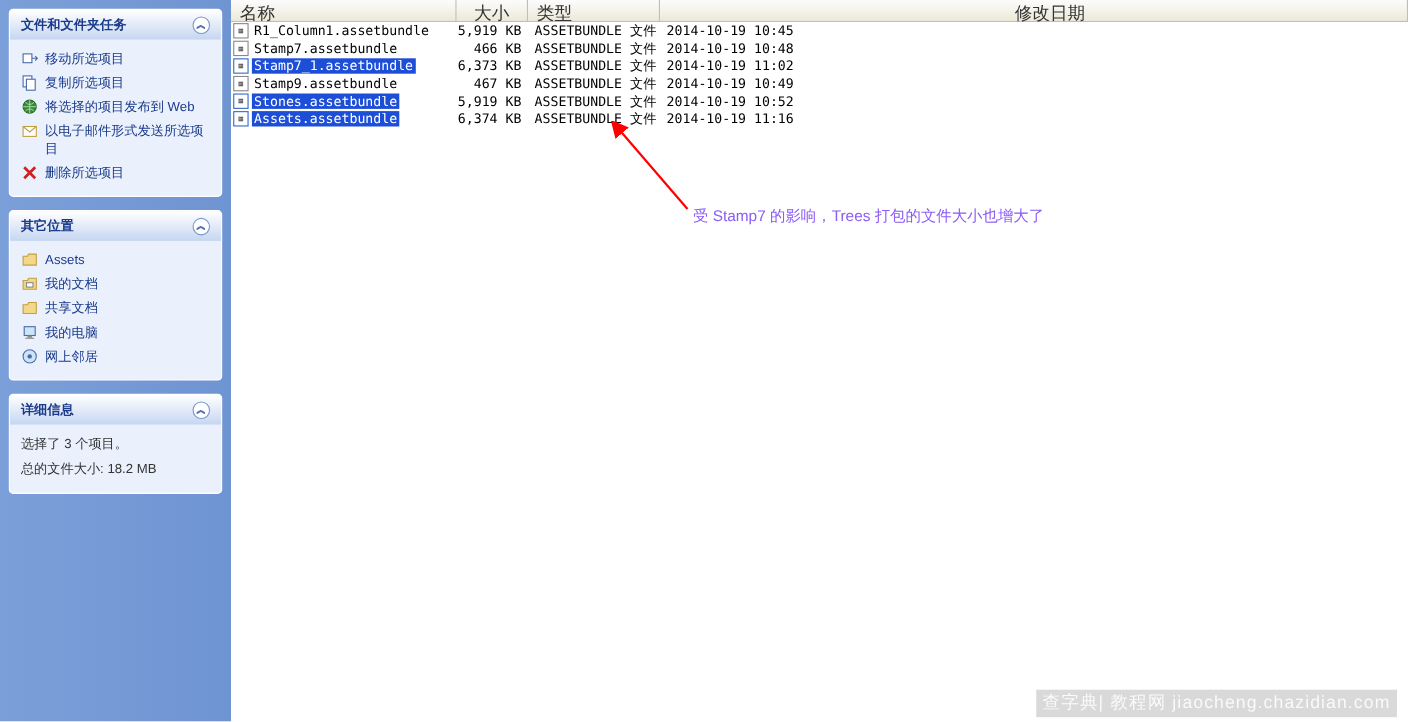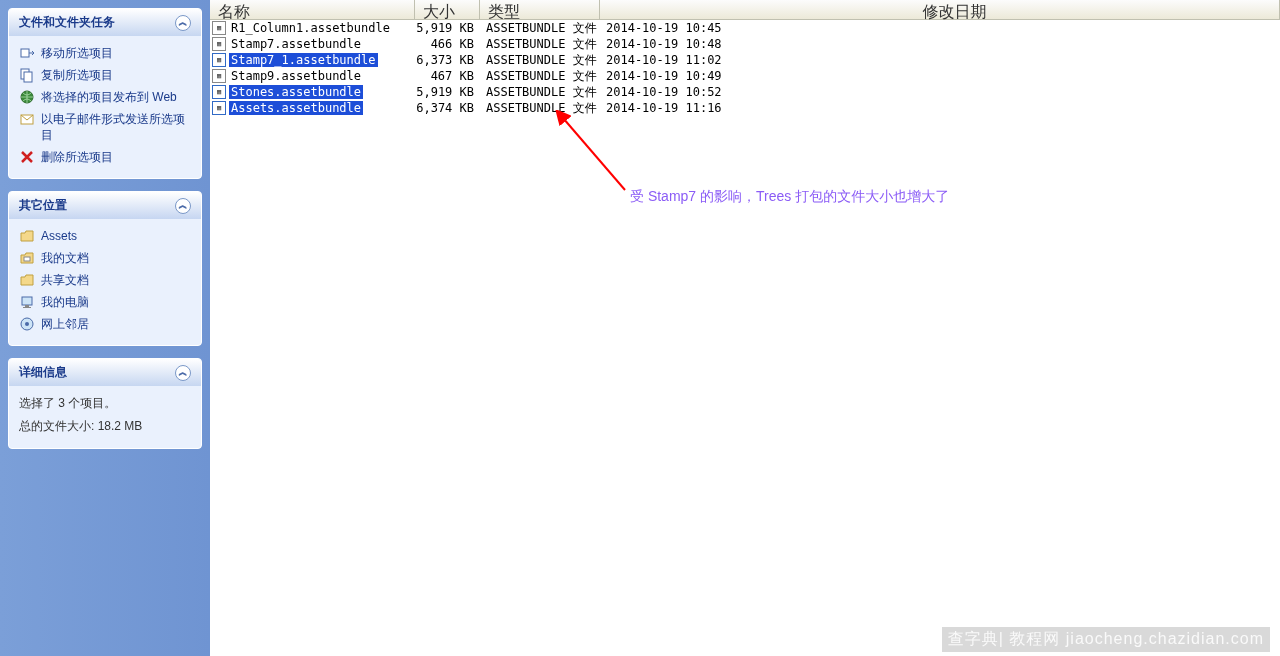--- a/index.html
+++ b/index.html
@@ -12,21 +12,21 @@
 .panel-body { padding: 6px 10px 10px; }
 .task { display: flex; align-items: flex-start; gap: 6px; padding: 3px 0; color: #1a3a8a; cursor: pointer; }
 .task .ico { width: 16px; height: 16px; flex-shrink: 0; display: flex; align-items: center; justify-content: center; }
 .task-text { line-height: 16px; }
 .detail-line { padding: 3px 0; color: #333; }
 
 .main { flex: 1; background: #fff; position: relative; }
 .header-row { display: flex; background: linear-gradient(to bottom, #fcfcfc, #ece9d8); border-bottom: 1px solid #c0c0b0; height: 20px; }
 .col-h { padding: 2px 8px; border-right: 1px solid #c0c0b0; color: #333; font-size: 16px; }
 .col-name { width: 205px; text-align: left; }
-.col-size { width: 65px; text-align: left; }
+.col-size { width: 65px; text-align: center; }
 .col-type { width: 120px; text-align: left; }
 .col-date { flex: 1; text-align: center; margin-left: 30px; }
 
 .files { }
 .file-row { display: flex; align-items: center; height: 16px; font-family: SimSun, monospace; font-size: 12px; }
 .file-name { width: 205px; display: flex; align-items: center; gap: 3px; padding-left: 2px; }
 .file-name .fico { width: 14px; height: 14px; background: #fff; border: 1px solid #888; display: flex; align-items: center; justify-content: center; font-size: 7px; color: #555; flex-shrink: 0; }
 .file-name .fname { padding: 0 2px; white-space: nowrap; }
 .file-row.sel .fname { background: #1d4ed8; color: #fff; }
 .file-row.sel .fico { border-color: #316ac5; }

